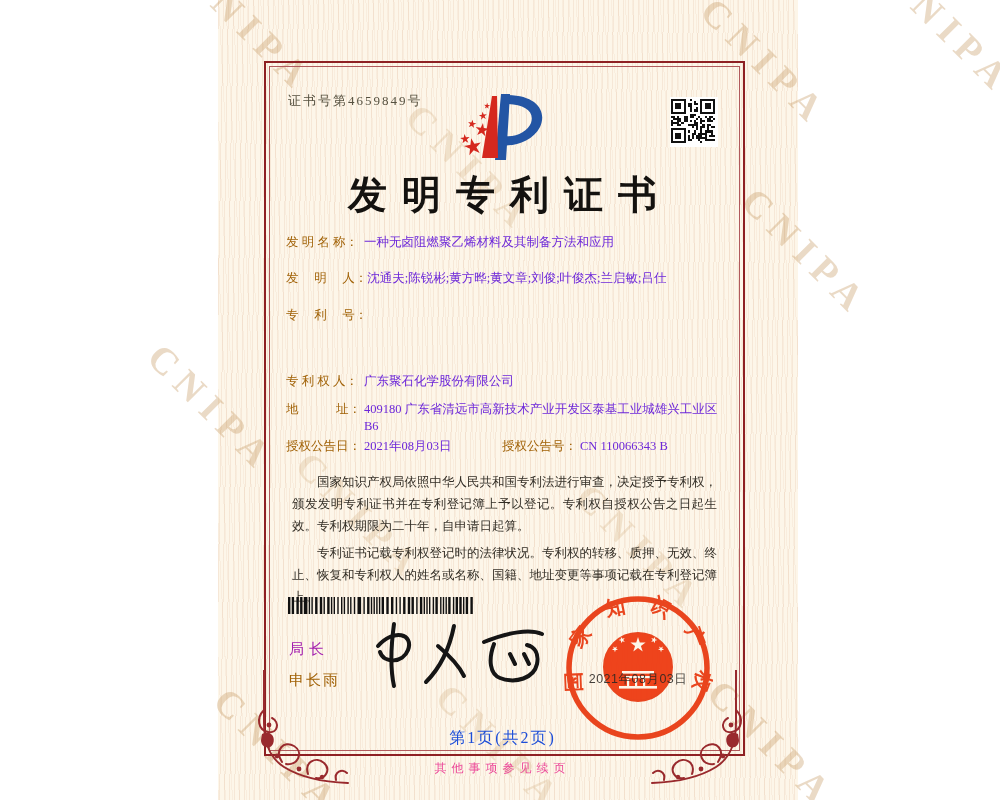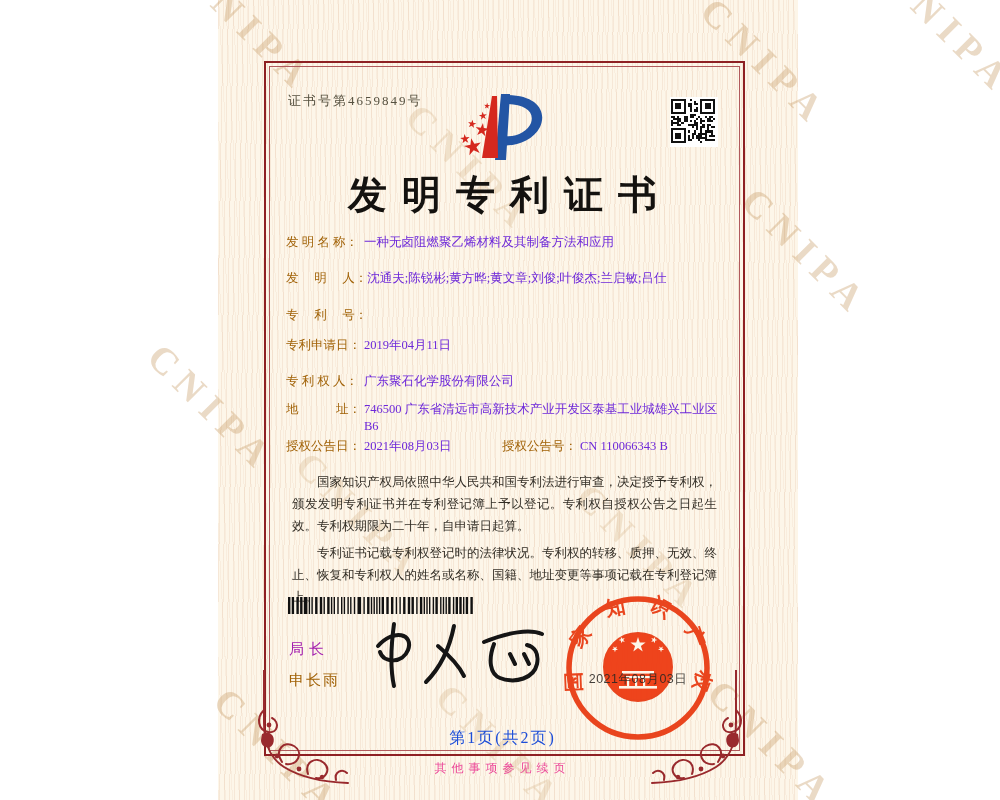--- a/index.html
+++ b/index.html
@@ -263,31 +263,27 @@
         <span class="lbl">发 明 名 称：</span>
         <span class="val">一种无卤阻燃聚乙烯材料及其制备方法和应用</span>
       </div>
       <div class="row" style="top:270px;">
         <span class="lbl">发　 明　 人：</span>
         <span class="val">沈通夫;陈锐彬;黄方晔;黄文章;刘俊;叶俊杰;兰启敏;吕仕</span>
       </div>
       <div class="row" style="top:307px;">
         <span class="lbl">专　 利　 号：</span>
       </div>
-      <div class="row" style="top:337px;">
-        <span class="lbl">专利申请日：</span>
-        <span class="val">2019年04月11日</span>
-      </div>
       <div class="row" style="top:373px;justify-content:center;">
         <span class="lbl">专 利 权 人：</span>
         <span class="val">广东聚石化学股份有限公司</span>
       </div>
       <div class="row" style="top:401px;">
         <span class="lbl">地　　　址：</span>
-        <span class="val">746500 广东省清远市高新技术产业开发区泰基工业城雄兴工业区B6</span>
+        <span class="val">409180 广东省清远市高新技术产业开发区泰基工业城雄兴工业区B6</span>
       </div>
       <div class="row" style="top:438px;">
         <span class="lbl">授权公告日：</span>
         <span class="val val2w">2021年08月03日</span>
         <span class="lbl">授权公告号：</span>
         <span class="val">CN 110066343 B</span>
       </div>
 
       <div class="legal">
         <p>国家知识产权局依照中华人民共和国专利法进行审查，决定授予专利权，颁发发明专利证书并在专利登记簿上予以登记。专利权自授权公告之日起生效。专利权期限为二十年，自申请日起算。</p>

